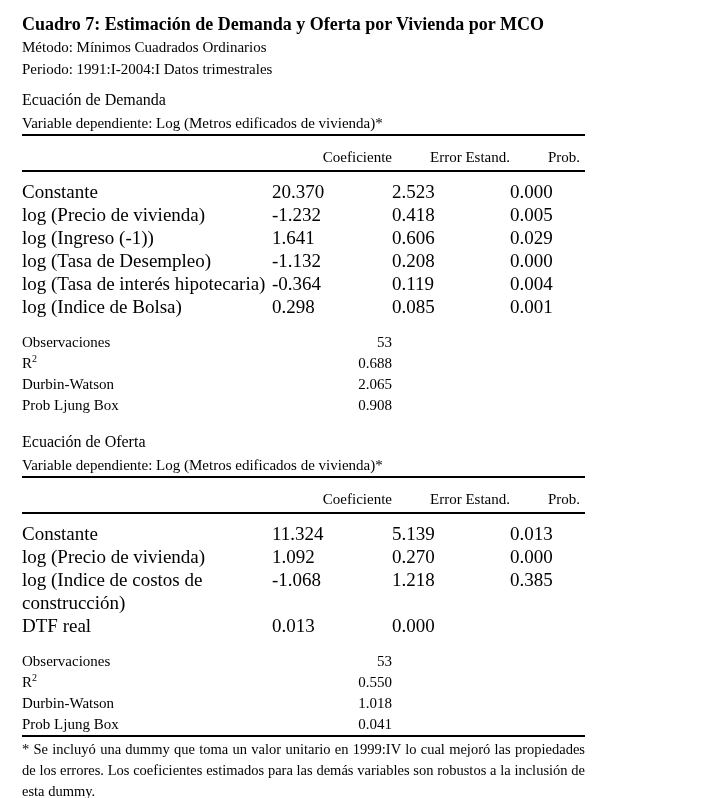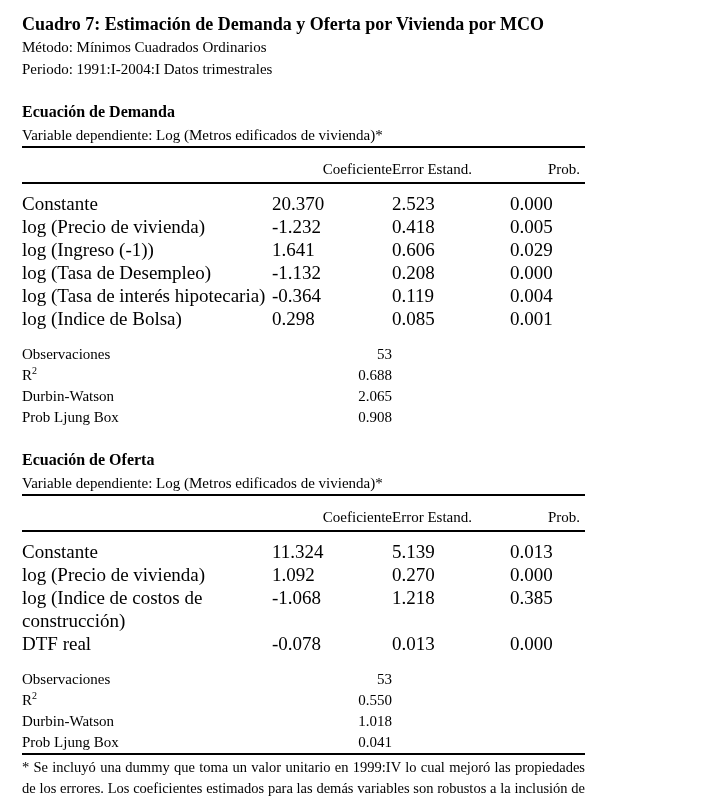--- a/index.html
+++ b/index.html
@@ -10,32 +10,32 @@
   }
   .page {
     box-sizing: border-box;
     width: 702px; height: 656px;
     padding: 12px 14px 0 22px;
   }
   .content { width: 563px; }
 
   .doc-title  { font-size: 18px; font-weight: bold; line-height: 24px; }
   .meta-line  { font-size: 15px; line-height: 22px; }
-  .sec-head   { font-size: 16px; font-weight: bold; line-height: 24px; margin-top: 20px; }
+  .sec-head   { font-size: 16px; font-weight: normal; line-height: 24px; margin-top: 8px; }
   .dep-line   { font-size: 15px; line-height: 22px; }
 
   .rule { border-top: 2px solid #000; height: 0; }
 
   .thead-row {
     display: grid; grid-template-columns: 1fr 120px 118px 75px;
     font-size: 15px; line-height: 18px;
     padding: 12px 0 4px 0;
   }
   .thead-row .c2 { text-align: right; }
-  .thead-row .c3 { text-align: left; }
+  .thead-row .c3 { text-align: right; }
   .thead-row .c4 { text-align: right; padding-right: 5px; box-sizing: border-box; }
 
   .tbody { padding-top: 8px; }
   .trow {
     display: grid; grid-template-columns: 1fr 120px 118px 75px;
     font-size: 19px; line-height: 23px;
   }
   .trow .c1 { text-align: left; }
   .trow .c2, .trow .c3, .trow .c4 { }
 
@@ -175,21 +175,20 @@
           <span class="c4">0.000</span>
         </div>
         <div class="trow">
           <span class="c1">log (Indice de costos de construcción)</span>
           <span class="c2">-1.068</span>
           <span class="c3">1.218</span>
           <span class="c4">0.385</span>
         </div>
         <div class="trow">
           <span class="c1">DTF real</span>
-          <span class="c2">-0.078</span>
           <span class="c3">0.013</span>
           <span class="c4">0.000</span>
         </div>
       </div>
 
       <div class="stats">
         <div class="srow">
           <span class="c1"><span>Observaciones</span><sup></sup></span>
           <span class="c2">53</span>
           <span class="c3"></span>

